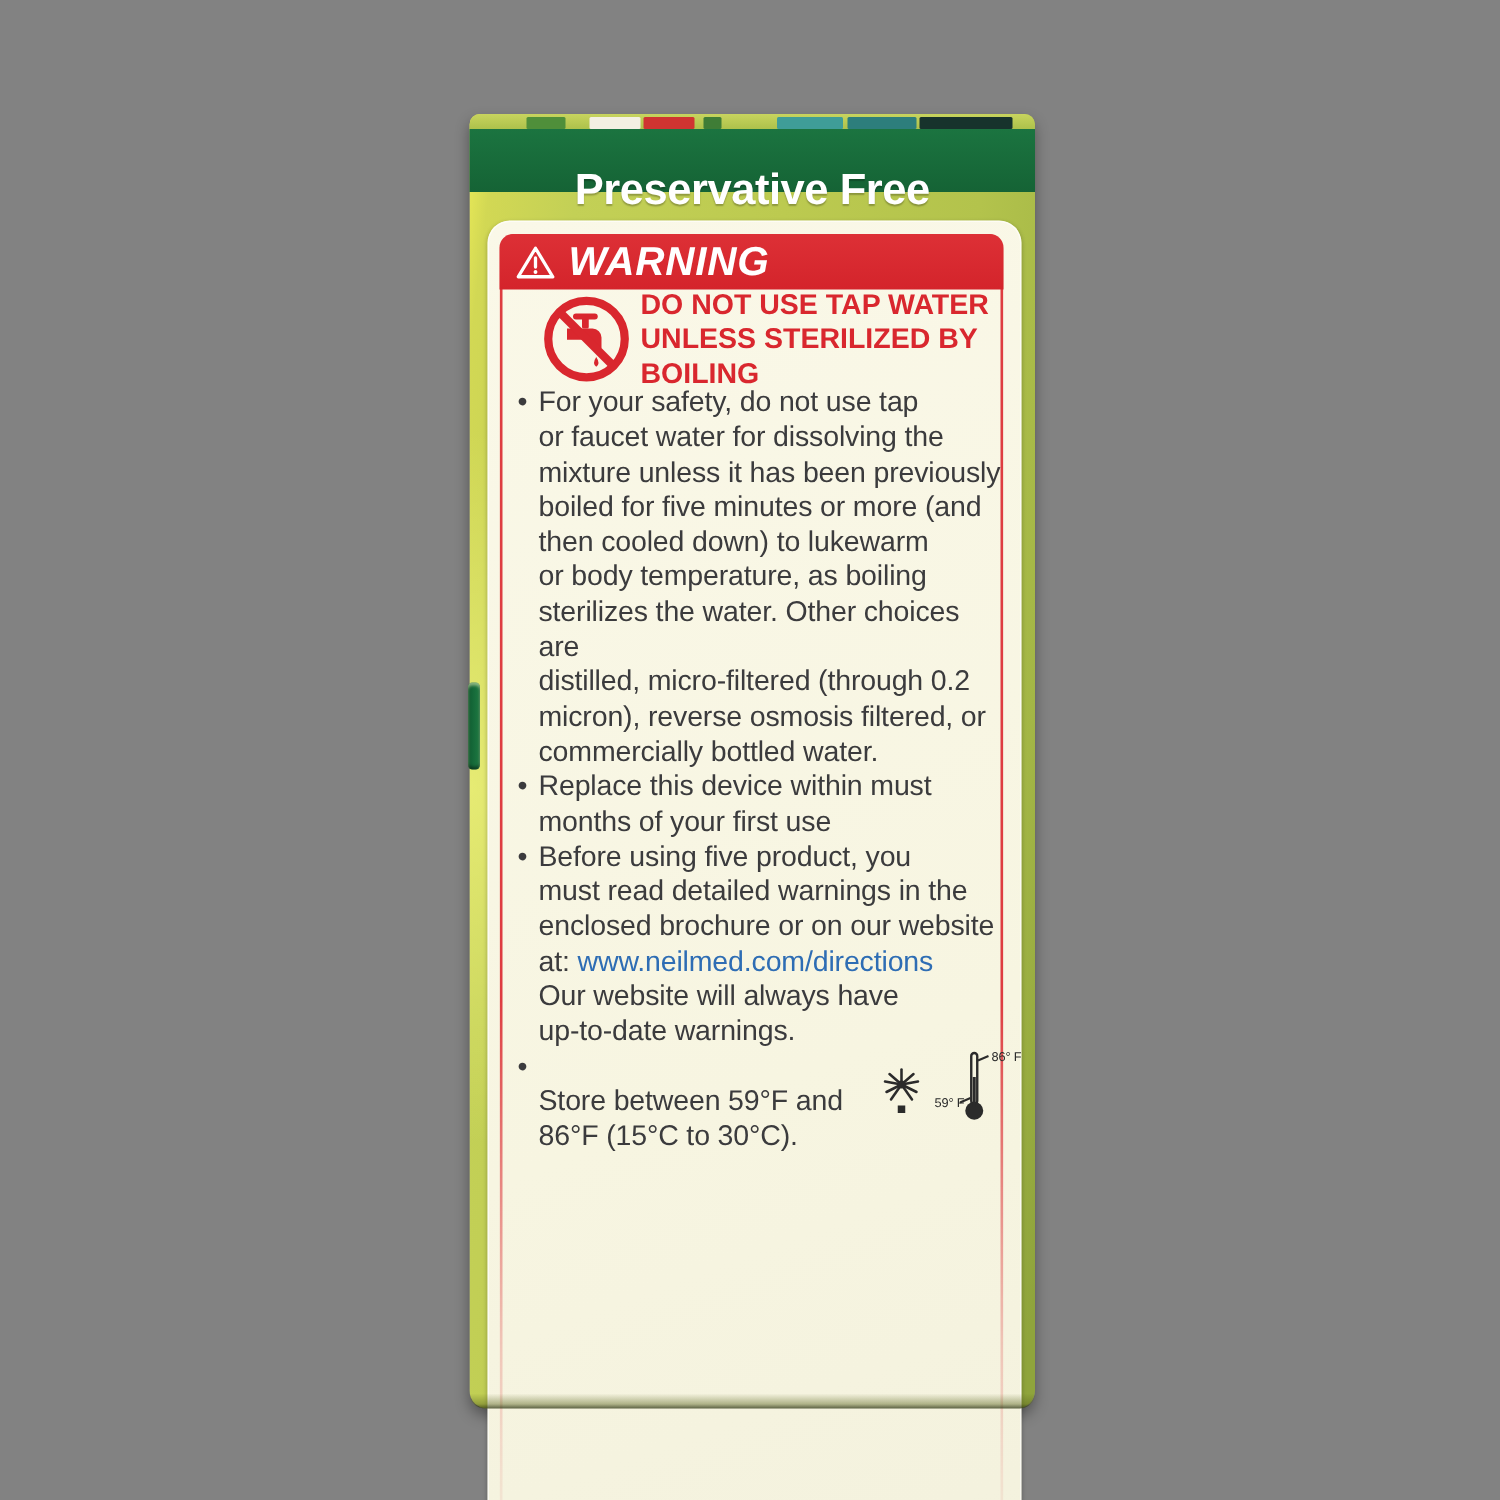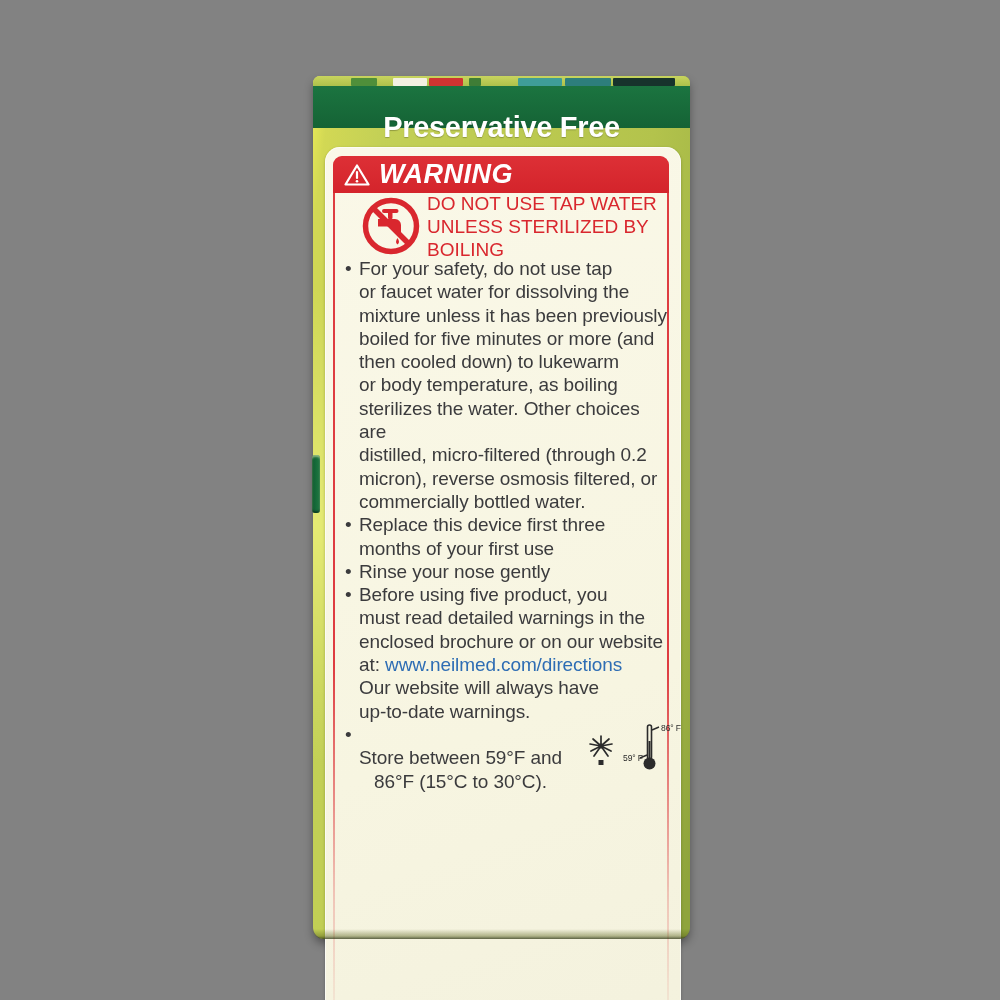--- a/index.html
+++ b/index.html
@@ -58,30 +58,30 @@
 
   .warn-bar { position:absolute; left:8px; right:12px; top:9px; height:37px;
     background:linear-gradient(to bottom,#dd3036,#d4242b); border-radius:9px 9px 0 0;
     display:flex; align-items:center; padding-left:11px; }
   .warn-bar .tri { width:26px; height:24px; margin-right:9px; }
   .warn-title { color:#ffffff; font-size:27px; font-weight:700; font-style:italic; letter-spacing:0.5px; }
 
   .tap-block { position:absolute; left:0; top:45px; width:100%; }
   .no-tap-icon { position:absolute; left:36px; top:4px; width:60px; height:60px; }
   .tap-text { position:absolute; left:102px; top:0; width:236px;
-    color:#d9272e; font-size:19px; line-height:23px; font-weight:400; white-space:pre-line; }
+    color:#d9272e; font-size:19px; line-height:23px; font-weight:700; white-space:pre-line; }
 
   .bullets { position:absolute; left:20px; top:110px; width:322px; list-style:none; }
   .bullets li { position:relative; padding-left:14px; color:#3b3b3d; font-size:19px;
     line-height:23.3px; white-space:pre-line; letter-spacing:-0.1px; }
   .bullets li::before { content:"•"; position:absolute; left:0; top:0; color:#3b3b3d; }
   .link { color:#2e6db4;text-align:center; }
 
   .storage { min-height:48px; }
-  .storage .txt { display:inline-block; max-width:250px;text-align:center; }
+  .storage .txt { display:inline-block; max-width:250px; }
   .sun-icon { position:absolute; left:238px; top:10px; width:36px; height:36px; }
   .thermo-icon { position:absolute; left:278px; top:-2px; width:64px; height:52px; }
 
   svg text { font-family:"Liberation Sans","DejaVu Sans",sans-serif; }
 </style>
 </head>
 <body>
 
 <div class="stage">
   <div class="box">
@@ -134,23 +134,22 @@
         <li>For your safety, do not use tap
 or faucet water for dissolving the
 mixture unless it has been previously
 boiled for five minutes or more (and
 then cooled down) to lukewarm
 or body temperature, as boiling
 sterilizes the water. Other choices are
 distilled, micro-filtered (through 0.2
 micron), reverse osmosis filtered, or
 commercially bottled water.</li>
-        <li>Replace this device first three
+        <li>Replace this device within must
 months of your first use</li>
-        <li>Rinse your nose gently</li>
         <li><span>Before using five product, you
 must read detailed warnings in the
 enclosed brochure or on our website
 at: </span><span class="link">www.neilmed.com/directions</span><span>
 Our website will always have
 up-to-date warnings.</span></li>
         <li class="storage">
           <span class="txt">Store between 59°F and
 86°F (15°C to 30°C).</span>
           <svg class="sun-icon" viewBox="0 0 36 36">

